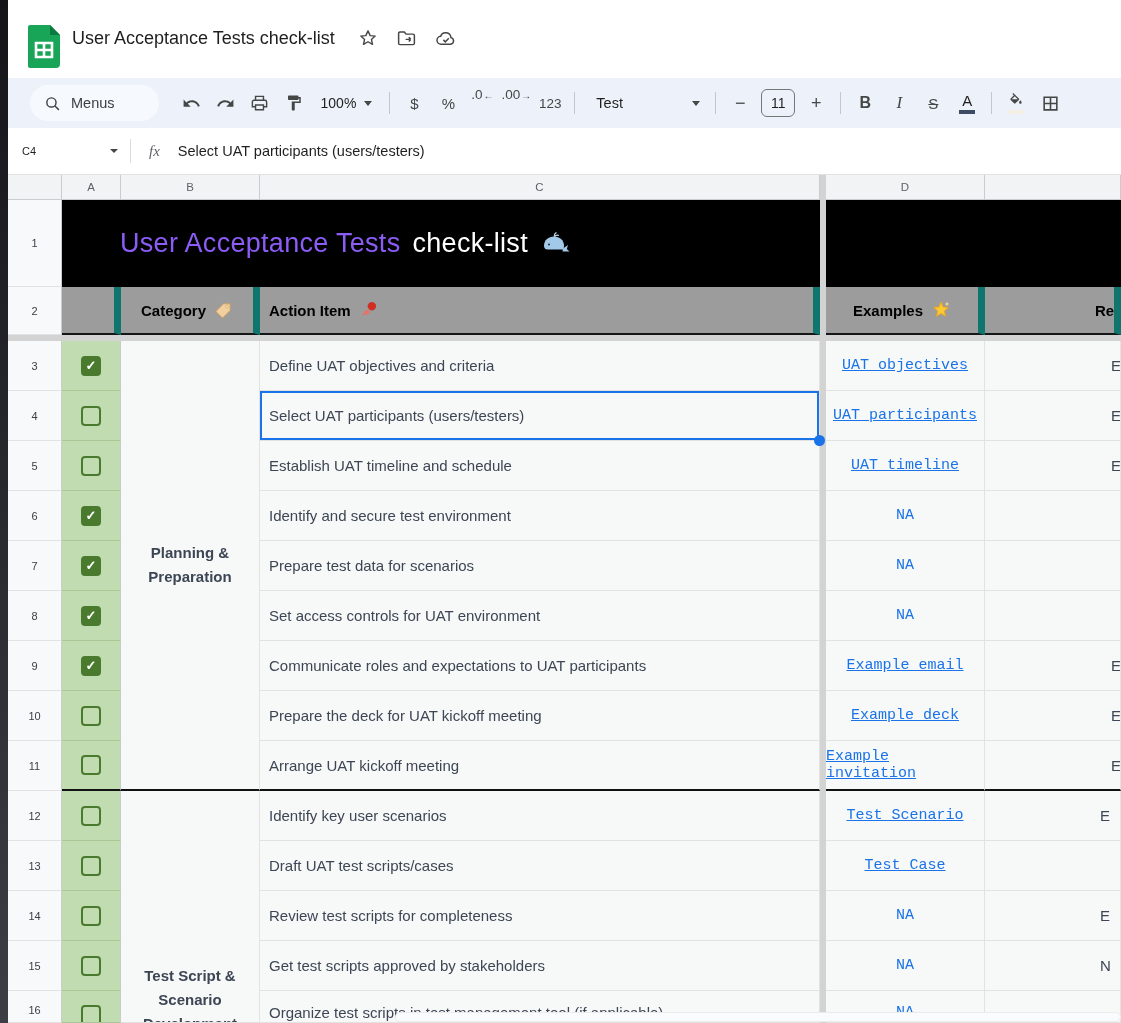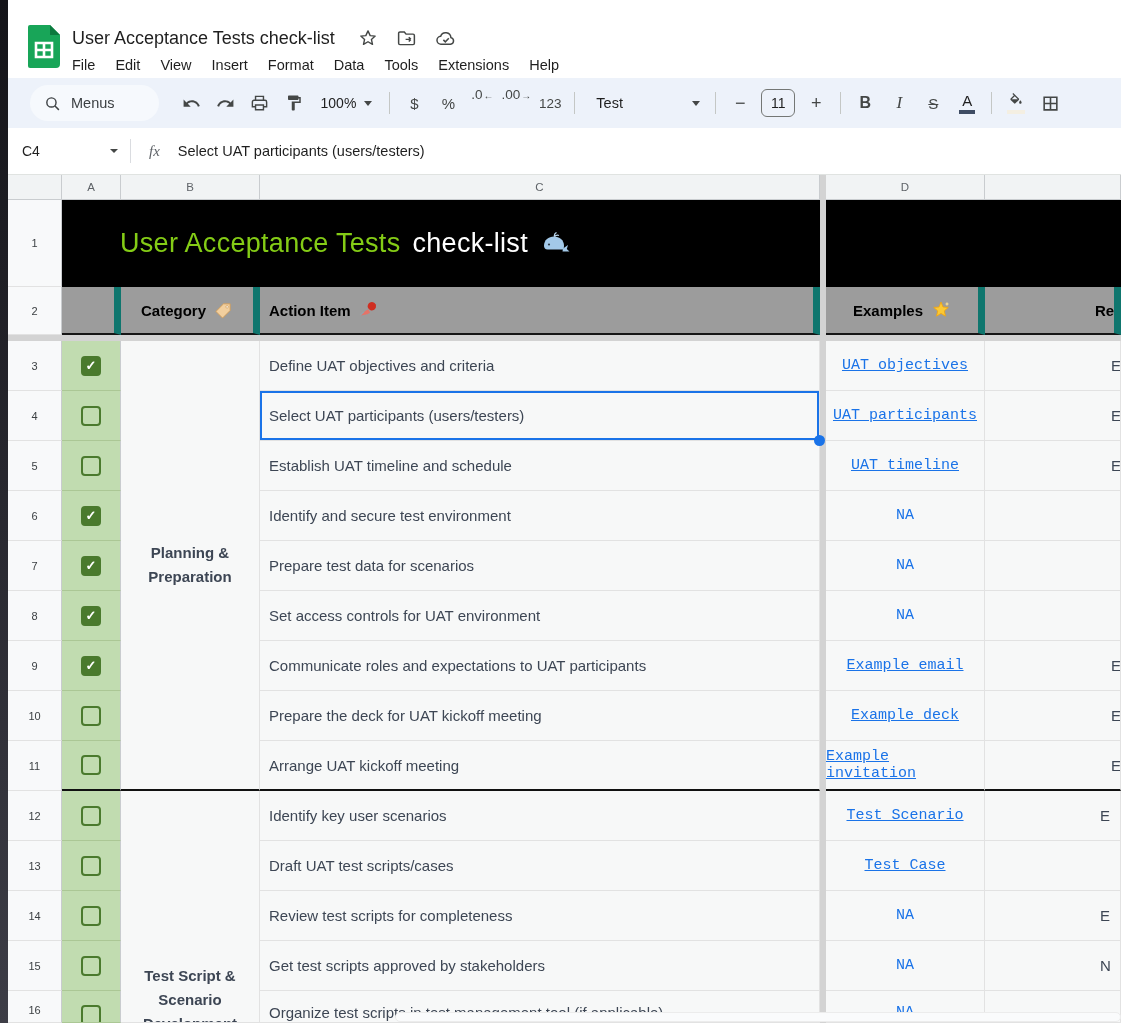--- a/index.html
+++ b/index.html
@@ -39,39 +39,39 @@
   .fmt-s{text-decoration:line-through;font-size:15px;}
   .acolor{display:flex;flex-direction:column;align-items:center;line-height:1;}
   .acolor .aletter{font-size:15px;color:#1f1f1f;}
   .acolor .abar{width:16px;height:4px;background:#3e4c63;margin-top:2px;}
   .fillc{display:flex;flex-direction:column;align-items:center;line-height:1;}
   .fillc .fswatch{width:18px;height:4px;background:#f4efe2;margin-top:2px;}
   
   .fbar{position:absolute;left:8px;top:128px;width:1113px;height:47px;background:#fff;
        border-bottom:1px solid #e0e3e1;display:flex;align-items:center;box-sizing:border-box;}
   .refbox{width:96px;padding-left:14px;display:flex;align-items:center;justify-content:space-between;
-       font-size:14px;color:#1f1f1f;}
+       font-size:11px;color:#1f1f1f;}
   .refbox .caret{border-top-width:4px;}
   .fdiv{width:1px;height:24px;background:#dadce0;margin:0 8px 0 12px;}
   .fx{font-style:italic;font-family:"Liberation Serif",serif;color:#5f6368;font-size:15px;margin:0 18px 0 10px;}
   .fval{font-size:14.5px;color:#1f1f1f;}
   
   .grid{position:absolute;left:8px;top:175px;width:1113px;height:848px;display:grid;
        grid-template-columns:54px 59px 139px 560px 6px 159px 1fr;
        grid-template-rows:25px 87px 48px 6px repeat(13,50px) 32px;background:#fff;overflow:hidden;}
   .cell{border-right:1px solid #e2e2e2;border-bottom:1px solid #e2e2e2;background:#f7f8f8;
        display:flex;align-items:center;box-sizing:border-box;overflow:hidden;}
   .colhead{background:#f1f3f4;border-right:1px solid #c9cccf;border-bottom:1px solid #c9cccf;
        justify-content:center;font-size:11.5px;color:#5f6368;}
   .gut{background:#f8f9fa;border-right:1px solid #c9cccf;justify-content:center;font-size:11px;color:#3c4043;}
   .vdiv{grid-column:5;grid-row:1/19;background:#d3d3d3;z-index:3;}
   .hdiv{grid-column:1/8;grid-row:4;background:#d3d3d3;z-index:3;}
   .black{background:#000;border-right:none;border-bottom:none;}
   .title-cell{color:#fff;font-size:27px;padding-left:58px;gap:12px;letter-spacing:.3px;}
-  .tg{color:#84cc16;}
+  .tg{color:#8b5cf6;}
   .tw{color:#fff;font-weight:500;}
   .hdr{background:#9c9c9c;border-right:7px solid #0f766e;border-bottom:2px solid #161616;
        color:#000;font-weight:bold;font-size:15px;gap:8px;}
   .hdr.center{justify-content:center;}
   .hdr.lpad{padding-left:9px;}
   .hdr.respad{padding-left:110px;}
   .acell{background:#c1dcb0;border-right:1px solid #c9cccf;border-bottom:1px solid #abc795;justify-content:center;}
   .checkbox{width:20px;height:20px;border:2.5px solid #4a7a2d;border-radius:4px;box-sizing:border-box;
        display:flex;align-items:center;justify-content:center;background:transparent;}
   .checkbox.checked{background:#4a7a2d;}
@@ -124,31 +124,20 @@
           <path d="M11 13h6m0 0l-2.4-2.4M17 13l-2.4 2.4"></path>
         </svg>
       </span>
       <span class="tb-ic">
         <svg width="23" height="21" viewBox="0 0 24 24" fill="none" stroke="#444746" stroke-width="1.7">
           <path d="M6.5 18.5a4.5 4.5 0 0 1-.6-9A6 6 0 0 1 17.6 11a3.8 3.8 0 0 1-.4 7.5z"></path>
           <path d="M9 13.6l2.2 2.2 4-4.2"></path>
         </svg>
       </span>
     </div>
-    <nav class="menubar">
-      <span class="menu-item">File</span>
-      <span class="menu-item">Edit</span>
-      <span class="menu-item">View</span>
-      <span class="menu-item">Insert</span>
-      <span class="menu-item">Format</span>
-      <span class="menu-item">Data</span>
-      <span class="menu-item">Tools</span>
-      <span class="menu-item">Extensions</span>
-      <span class="menu-item">Help</span>
-    </nav>
   </div>
 </div>
 
 <div class="toolbar">
   <div class="pill">
     <svg width="17" height="17" viewBox="0 0 24 24" fill="none" stroke="#3c4043" stroke-width="2">
       <circle cx="10.5" cy="10.5" r="6.5"></circle>
         <path d="M15.5 15.5L21 21"></path>
     </svg>
     <span class="plabel">Menus</span>

